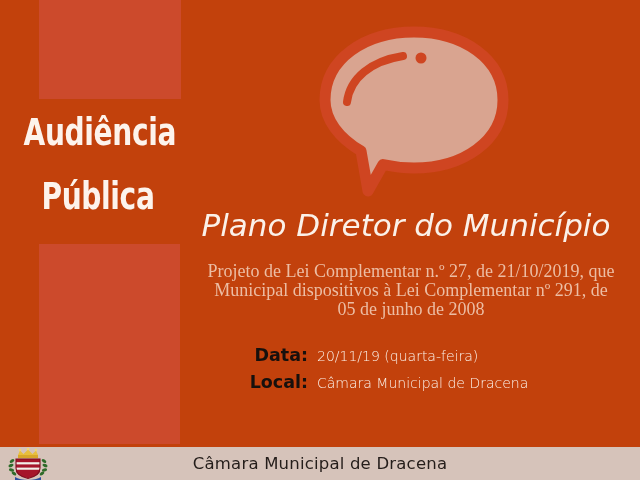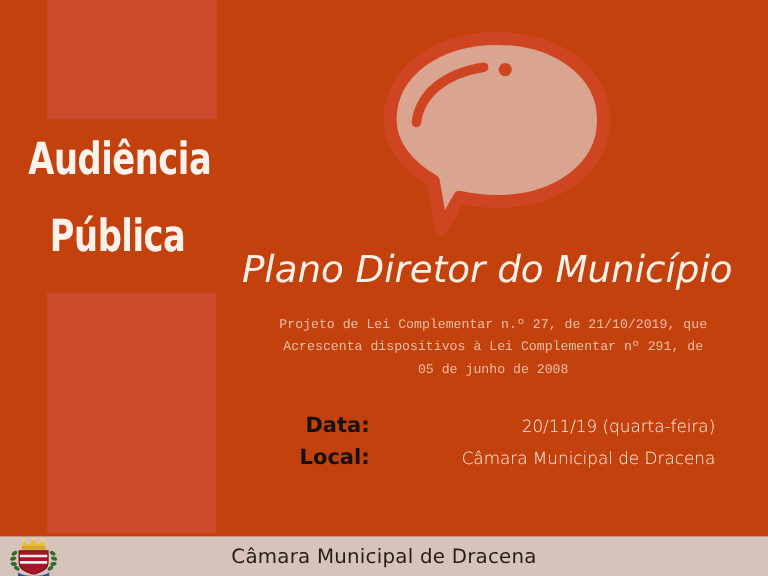--- a/index.html
+++ b/index.html
@@ -84,36 +84,36 @@
   }
 
   
   #legal {
     position: absolute;
     left: 196px;
     top: 262px;
     width: 430px;
     text-align: center;
     color: #ecbda4;
-    font-family: Liberation Mono, monospace;
-    font-size: 11px;
+    font-family: Liberation Serif, serif;
+    font-size: 18px;
     line-height: 19px;
   }
 
   
   #details {
     position: absolute;
     left: 196px;
     top: 345px;
     width: 400px;
   }
   .detail-row {
     display: flex;
     align-items: baseline;
-    justify-content: space-between;
+    justify-content: flex-start;
     height: 27px;
   }
   .detail-label {
     width: 112px;
     text-align: right;
     padding-right: 9px;
     color: #16100d;
     font-family: "DejaVu Sans", sans-serif;
     font-weight: bold;
     font-size: 17.5px;
@@ -180,21 +180,21 @@
                C39 120 25 102 25 82 Z" fill="#d9a490" stroke="#cf4521" stroke-width="11" stroke-linejoin="round"></path>
       <path d="M47 84 C50 60 71 43 103 38" fill="none" stroke="#cf4521" stroke-width="8" stroke-linecap="round"></path>
       <circle cx="121" cy="40" r="5.5" fill="#cf4521"></circle>
     </svg>
   </div>
 
   <div id="main-title">Plano Diretor do Município</div>
 
   <div id="legal">
     <div>Projeto de Lei Complementar n.º 27, de 21/10/2019, que</div>
-    <div>Acrescenta dispositivos à Lei Complementar nº 291, de</div>
+    <div>Municipal dispositivos à Lei Complementar nº 291, de</div>
     <div>05 de junho de 2008</div>
   </div>
 
   <div id="details">
     <div class="detail-row">
       <span class="detail-label">Data:</span>
       <span class="detail-value">20/11/19 (quarta-feira)</span>
     </div>
     <div class="detail-row">
       <span class="detail-label">Local:</span>

